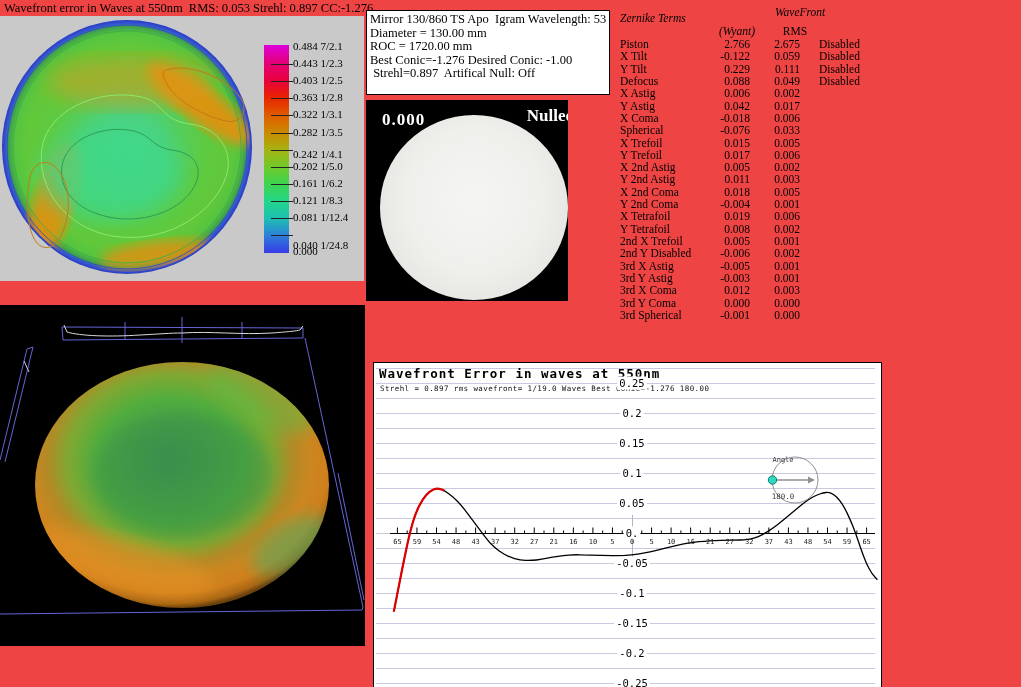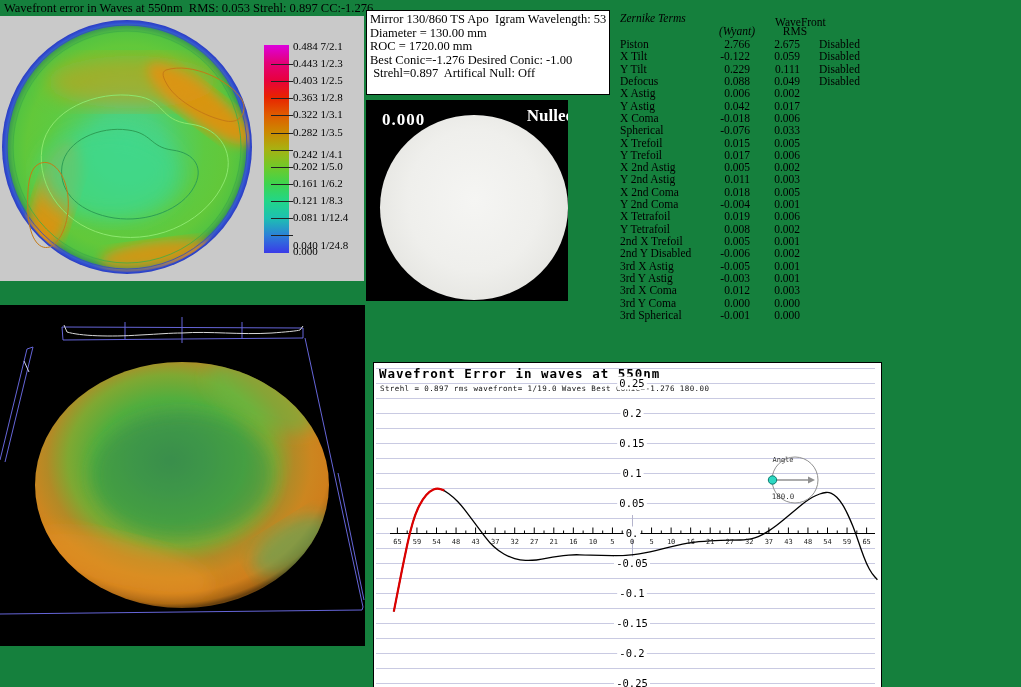--- a/index.html
+++ b/index.html
@@ -1,18 +1,18 @@
 <!DOCTYPE html>
 <html><head>
 <meta charset="utf-8">
 <style>
   html,body{margin:0;padding:0;}
   body{width:1021px;height:687px;overflow:hidden;background:#fff;
        font-family:"Liberation Serif",serif;}
-  #screen{position:relative;width:1021px;height:687px;background:#15803d;}
+  #screen{position:relative;width:1021px;height:687px;background:#ef4444;}
 
   #page-title{position:absolute;left:4px;top:1px;font-size:12.5px;color:#000;white-space:pre;}
 
   #contour-panel{position:absolute;left:0;top:16px;width:364px;height:265px;background:#c9c9c9;}
 
   #color-scale-bar{position:absolute;left:264px;top:45px;width:25px;height:208px;}
   #color-scale-labels{position:absolute;left:0;top:0;width:0;height:0;}
   .scale-label{position:absolute;left:293px;font-size:11px;white-space:pre;color:#000;line-height:13px;}
   .scale-tick{position:absolute;left:271px;width:22px;height:1px;background:#222;}
 
@@ -22,21 +22,21 @@
 
   #igram-panel{position:absolute;left:366px;top:100px;width:202px;height:201px;background:#000;overflow:hidden;}
   #igram-disc{position:absolute;left:14px;top:15px;width:188px;height:185px;border-radius:50%;
     background:radial-gradient(ellipse at 50% 46%, #f5f5f3 0%, #efefec 50%, #e6e6e2 75%, #d6d6d2 90%, #b9b9b5 96%, #3a3a38 99%, #000 100%);}
   #igram-value{position:absolute;left:16px;top:10px;color:#fff;font-weight:bold;font-size:17px;letter-spacing:1px;}
   #igram-status{position:absolute;right:-7px;top:6px;color:#fff;font-weight:bold;font-size:17px;}
 
   #zernike-panel{position:absolute;left:620px;top:6px;width:295px;height:345px;font-size:11.5px;color:#000;}
   #z-header{position:relative;height:32px;}
   #z-title{position:absolute;left:0;top:6px;font-style:italic;}
-  #z-wavefront{position:absolute;left:155px;top:10px;}
+  #z-wavefront{position:absolute;left:155px;top:0;font-style:italic;}
   #z-wyant{position:absolute;left:93px;top:19px;width:48px;text-align:center;font-style:italic;}
   #z-rms{position:absolute;left:160px;top:19px;width:30px;text-align:center;}
   .zrow{display:grid;grid-template-columns:97px 33px 50px 1fr;line-height:12.32px;}
   .z-wyant,.z-rms{text-align:right;}
   .z-status{padding-left:19px;}
 
   #threeD-panel{position:absolute;left:0;top:305px;width:365px;height:341px;background:#000;}
 
   #plot-panel{position:absolute;left:373px;top:362px;width:507px;height:330px;background:#fff;border:1px solid #000;}
   #plot-under,#plot-over{position:absolute;left:0;top:0;}

